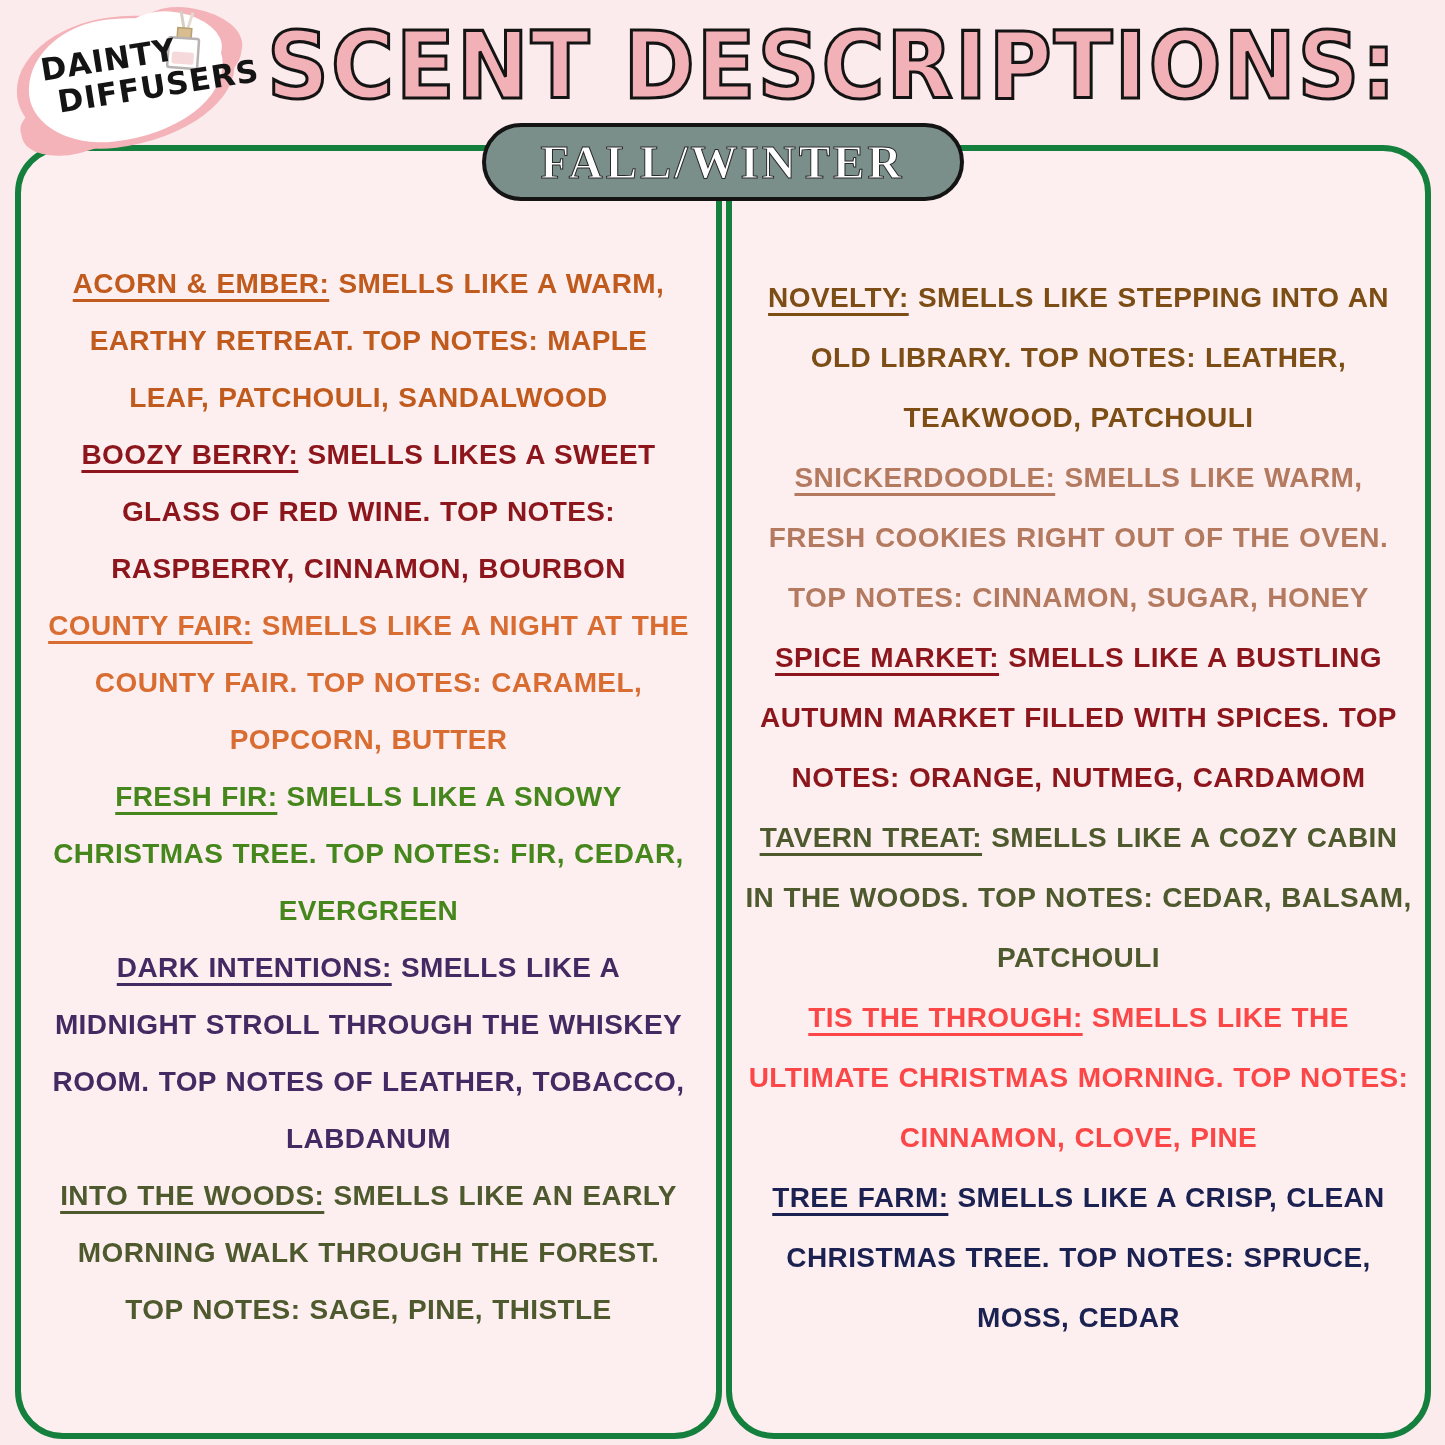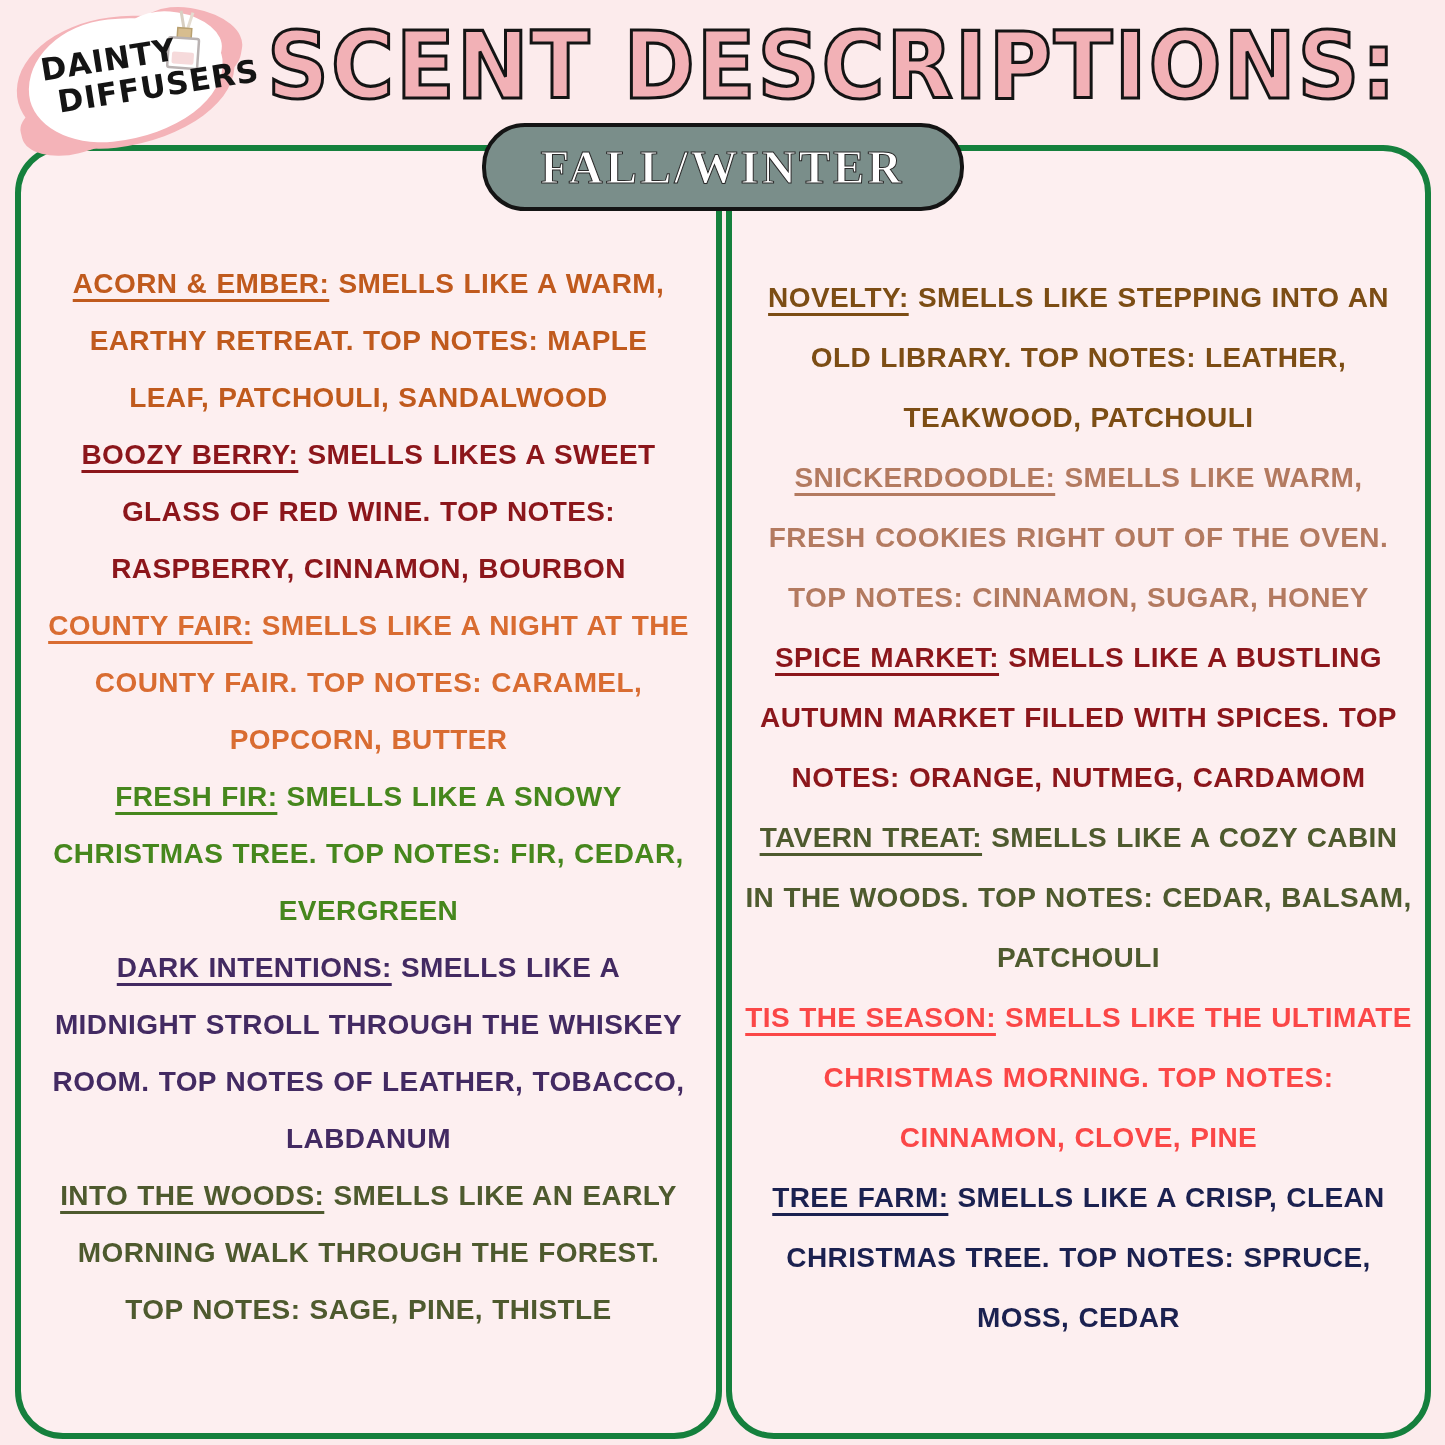--- a/index.html
+++ b/index.html
@@ -68,21 +68,21 @@
     letter-spacing: 2px;
     color: #f2b1b6;
     -webkit-text-stroke: 3px #141414;
     white-space: nowrap;
     transform: scaleY(1.08);
   }
 
   
   .badge {
     position: absolute; left: 50%; top: 123px; transform: translateX(-50%);
-    width: 482px; height: 88px;
+    width: 482px; height: 78px;
     background: #7a8e8a;
     border: 4px solid #141414;
     border-radius: 43px;
     display: flex; align-items: center; justify-content: center;
     z-index: 4;
   }
   .badge span {
     font-family: "Liberation Serif", serif;
     font-weight: 700;
     font-size: 47px;
@@ -160,18 +160,18 @@
         <p class="entry" style="color: rgb(78, 90, 46);"><span class="entry-name">INTO THE WOODS:</span><span> SMELLS LIKE AN EARLY MORNING WALK THROUGH THE FOREST. TOP NOTES: SAGE, PINE, THISTLE</span></p>
       </div>
   </div>
 
   <div class="box box-right">
     <div class="column">
         <p class="entry" style="color: rgb(124, 77, 20);"><span class="entry-name">NOVELTY:</span><span> SMELLS LIKE STEPPING INTO AN OLD LIBRARY. TOP NOTES: LEATHER, TEAKWOOD, PATCHOULI</span></p>
         <p class="entry" style="color: rgb(179, 122, 96);"><span class="entry-name">SNICKERDOODLE:</span><span> SMELLS LIKE WARM, FRESH COOKIES RIGHT OUT OF THE OVEN. TOP NOTES: CINNAMON, SUGAR, HONEY</span></p>
         <p class="entry" style="color: rgb(140, 22, 27);"><span class="entry-name">SPICE MARKET:</span><span> SMELLS LIKE A BUSTLING AUTUMN MARKET FILLED WITH SPICES. TOP NOTES: ORANGE, NUTMEG, CARDAMOM</span></p>
         <p class="entry" style="color: rgb(78, 90, 46);"><span class="entry-name">TAVERN TREAT:</span><span> SMELLS LIKE A COZY CABIN IN THE WOODS. TOP NOTES: CEDAR, BALSAM, PATCHOULI</span></p>
-        <p class="entry" style="color: rgb(251, 71, 71);"><span class="entry-name">TIS THE SEASON:</span><span> SMELLS LIKE THE ULTIMATE CHRISTMAS MORNING. TOP NOTES: CINNAMON, CLOVE, PINE</span></p>
+        <p class="entry" style="color: rgb(251, 71, 71);"><span class="entry-name">TIS THE THROUGH:</span><span> SMELLS LIKE THE ULTIMATE CHRISTMAS MORNING. TOP NOTES: CINNAMON, CLOVE, PINE</span></p>
         <p class="entry" style="color: rgb(27, 33, 80);"><span class="entry-name">TREE FARM:</span><span> SMELLS LIKE A CRISP, CLEAN CHRISTMAS TREE. TOP NOTES: SPRUCE, MOSS, CEDAR</span></p>
       </div>
   </div>
 
 </div>
 
 </body></html>

